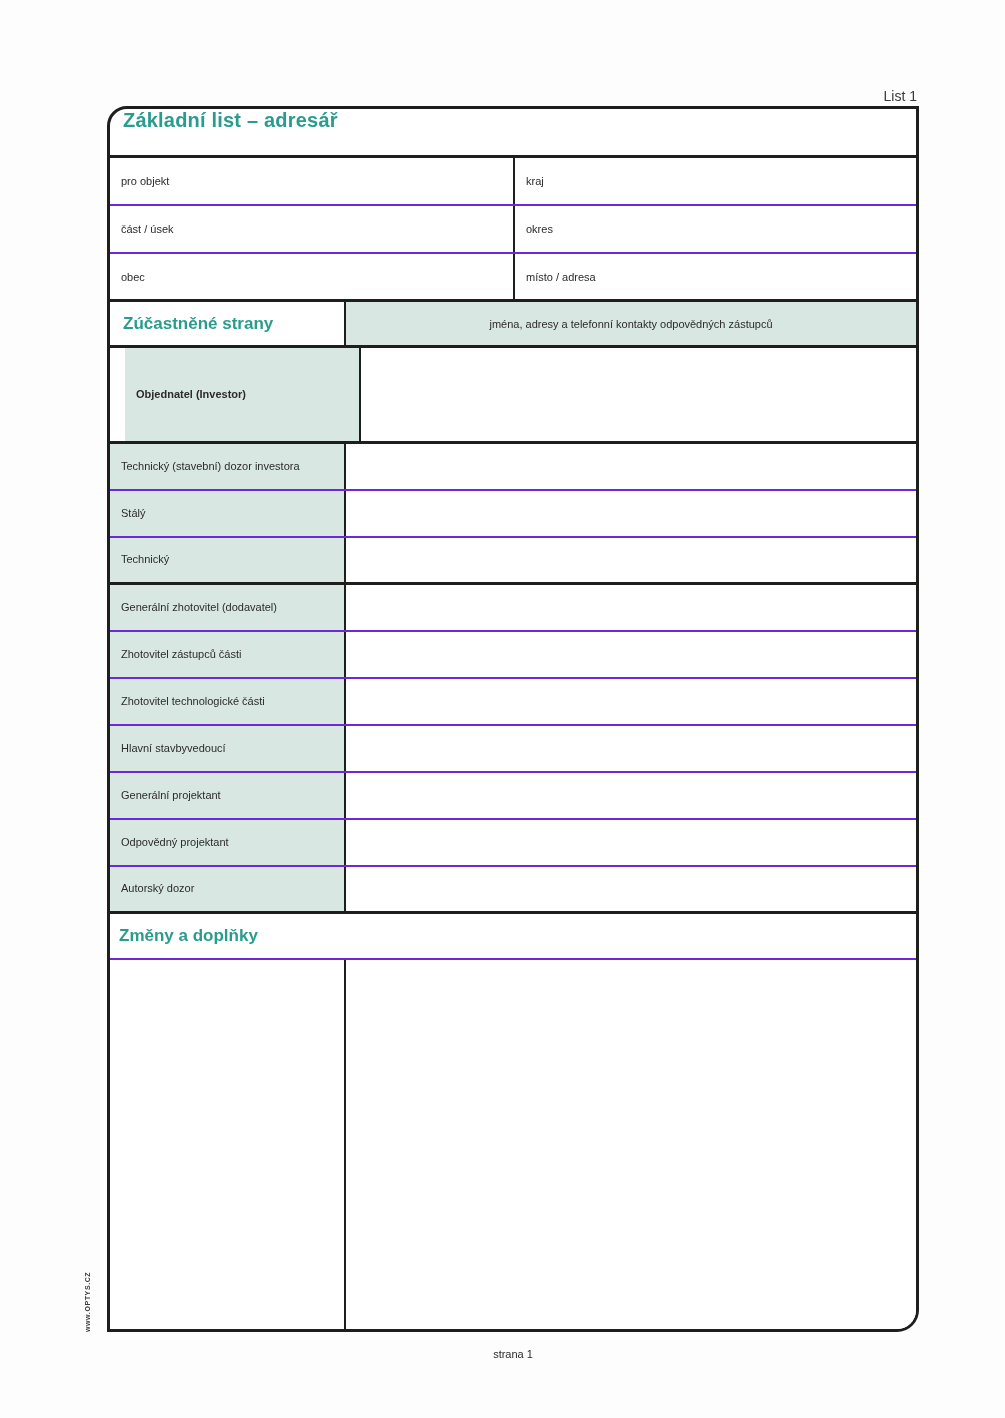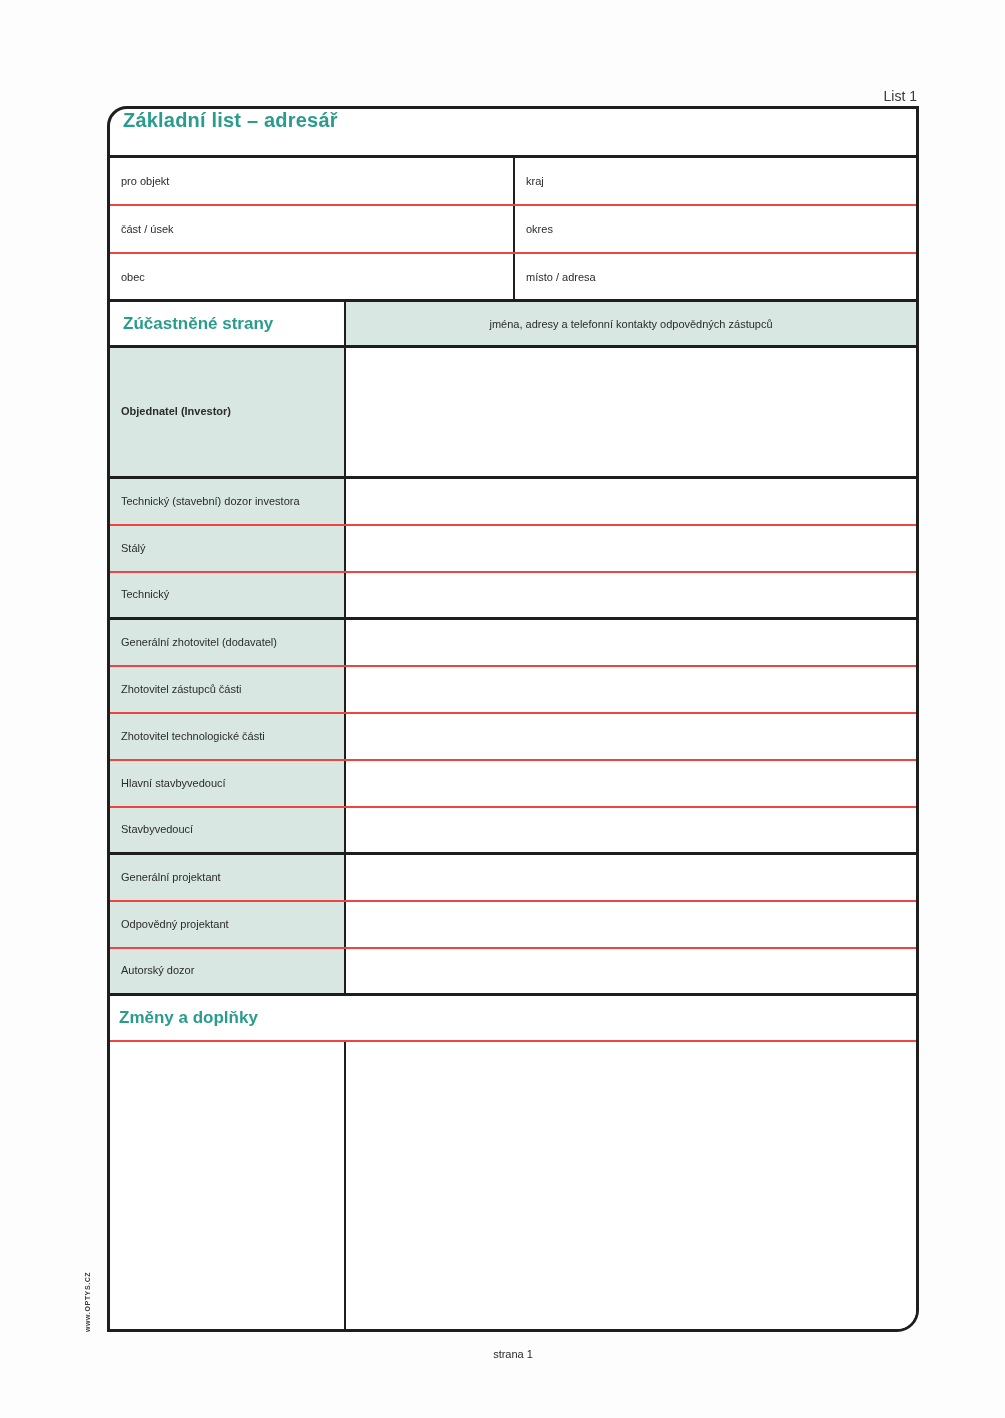--- a/index.html
+++ b/index.html
@@ -18,21 +18,21 @@
   .form {
     position: absolute; left: 107px; top: 106px;
     width: 812px; height: 1226px;
     background: #fff;
     border: 3px solid #1e1e1c;
     border-radius: 20px 0 22px 0;
     display: flex; flex-direction: column;
     overflow: hidden;
   }
   .row { display: flex; width: 100%; flex: none; }
-  .b-thin  { border-bottom: 2px solid #ef4444; }
+  .b-thin  { border-bottom: 2px solid #6d28d9; }
   .b-thick { border-bottom: 3px solid #1e1e1c; }
 
   .title-row { height: 49px; padding-left: 13px; }
   .form-title {
     color: #2a9c8e; font-size: 20px; font-weight: bold; letter-spacing: 0.2px;
   }
 
   .field-row { height: 48px; }
   .field-cell {
     display: flex; align-items: center; padding-left: 11px;
@@ -48,21 +48,21 @@
     border-right: 2px solid #1e1e1c;
   }
   .section-heading { color: #2a9c8e; font-size: 17px; font-weight: bold; }
   .section-header .sub-cell {
     flex: 1; background: #d9e7e2;
     display: flex; align-items: center; justify-content: center;
     font-size: 11px; color: #2b2b2b; text-align: center; padding: 0 8px;
   }
 
   .party-row { height: 47px; }
-  .party-row.tall { height: 131px; }
+  .party-row.tall { height: 96px; padding-left: 15px; }
   .party-label {
     width: 236px; background: #d9e7e2;
     border-right: 2px solid #1e1e1c;
     display: flex; align-items: center; padding-left: 11px; padding-right: 6px;
     font-size: 11px; color: #2b2b2b; line-height: 1.25;
   }
   .party-label.bold { font-weight: bold; }
   .party-value { flex: 1; background: #fff; }
 
   .changes-header { height: 46px; align-items: center; padding-left: 9px; background:#fff; }
@@ -139,24 +139,20 @@
     <div class="party-value"></div>
   </div>
   <div class="row party-row b-thin">
     <div class="party-label">Zhotovitel technologické části</div>
     <div class="party-value"></div>
   </div>
   <div class="row party-row b-thin">
     <div class="party-label">Hlavní stavbyvedoucí</div>
     <div class="party-value"></div>
   </div>
-  <div class="row party-row b-thick">
-    <div class="party-label">Stavbyvedoucí</div>
-    <div class="party-value"></div>
-  </div>
 
   <div class="row party-row b-thin">
     <div class="party-label">Generální projektant</div>
     <div class="party-value"></div>
   </div>
   <div class="row party-row b-thin">
     <div class="party-label">Odpovědný projektant</div>
     <div class="party-value"></div>
   </div>
   <div class="row party-row b-thick">

